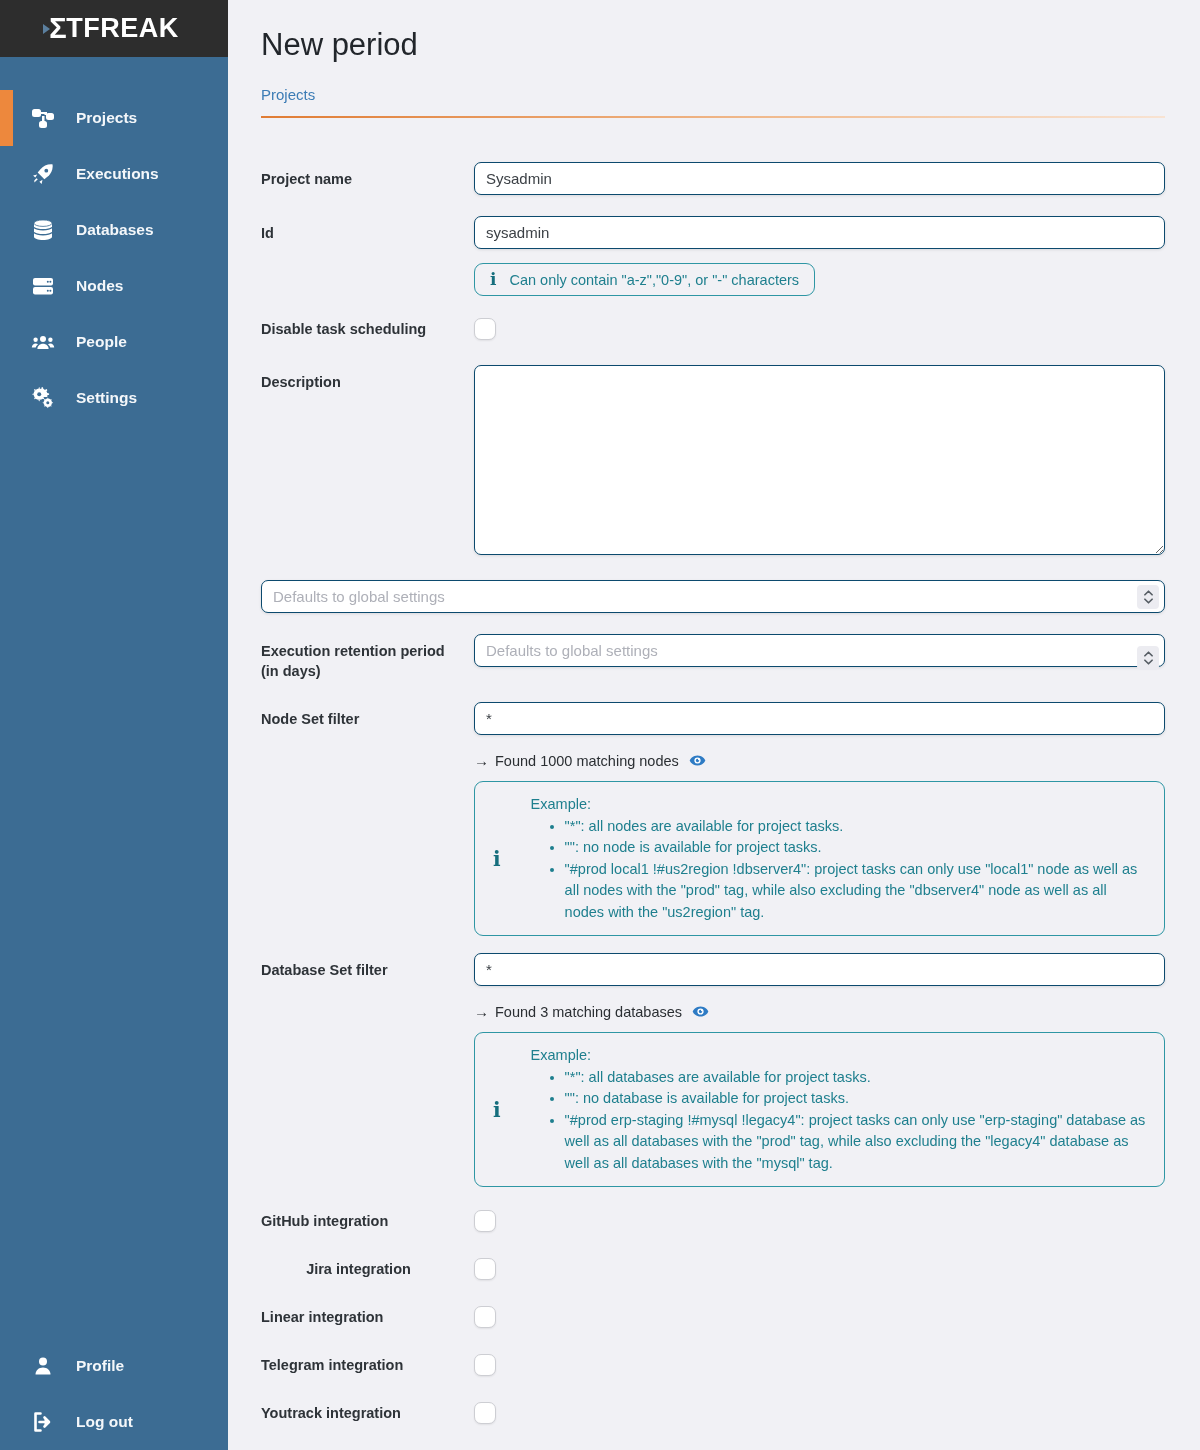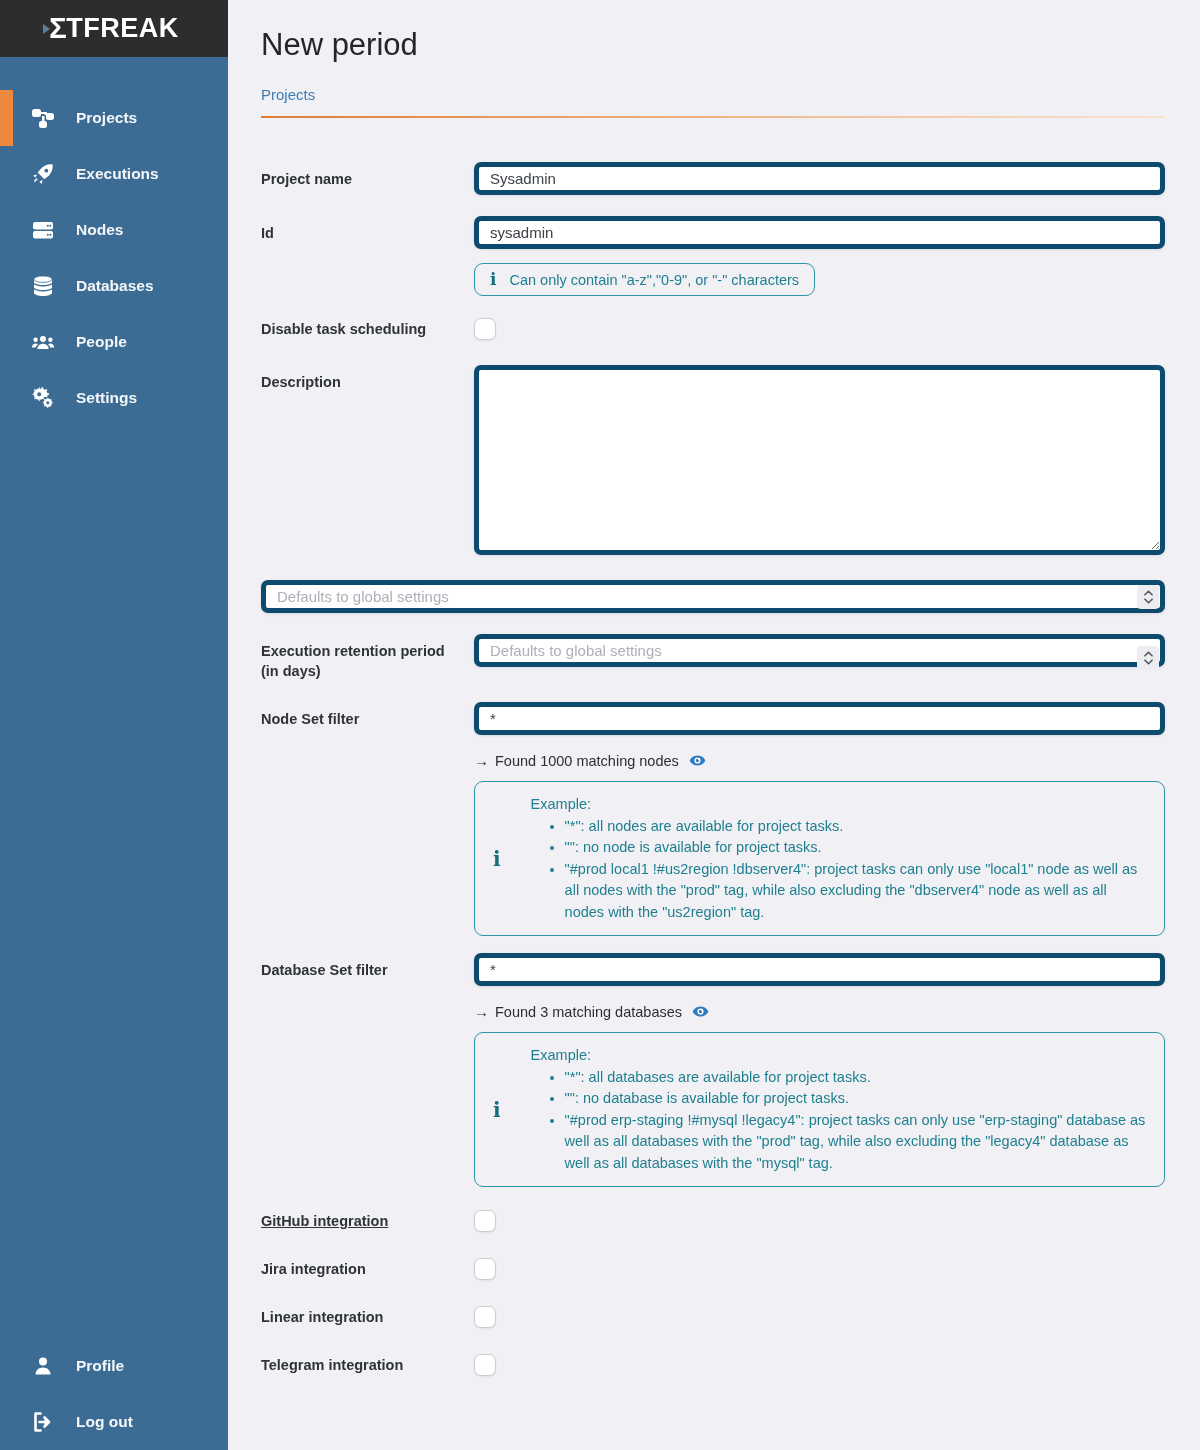--- a/index.html
+++ b/index.html
@@ -57,21 +57,21 @@
 
   form.project-form { margin-top:44px; }
   .row { display:flex; margin-bottom:21px; }
   .row-label {
     width:213px; min-width:213px; padding-top:7px; padding-right:18px;
     font-size:14.5px; font-weight:bold; color:#2e3338; line-height:20px;
   }
   .row-field { flex:1; position:relative; }
 
   .txt-input, .num-input, textarea.desc {
-    width:100%; height:33px; border:5px solid #0c4a6e; border-radius:7px;
+    width:100%; height:33px; border:1px solid #0c4a6e; border-radius:7px;
     background:#fff; padding:0 34px 0 11px; font-size:15px; color:#3c4146;
     font-family:"Liberation Sans", sans-serif;
     box-shadow:0 1px 3px rgba(0,0,0,0.10);
     outline:none;
   }
   .txt-input { padding-right:11px; }
   textarea.desc { height:190px; padding:8px 11px; resize:vertical; }
   ::placeholder { color:#aeb0b8; opacity:1; }
 
   .num-wrap { position:relative; }
@@ -159,42 +159,42 @@
           <path d="M6.2 12.5l-4.1.9 2.2 2.2zM11.5 17.8l-.9 4.1-2.2-2.2zM6.8 17.2l-3.4 3.4-.1-2.2 2.1-2.1z"></path>
         </svg>
       </span>
       <span class="side-label">Executions</span>
     </div>
 
     <div class="side-item">
 
       <span class="side-icon">
         <svg viewBox="0 0 24 24" fill="#fff">
+          <path d="M3 5.2C3 3.4 7 2 12 2s9 1.4 9 3.2v13.6C21 20.6 17 22 12 22s-9-1.4-9-3.2z"></path>
+          <path d="M3 9.5c1.6 1.4 5 2.3 9 2.3s7.4-.9 9-2.3" stroke="#3c6c93" stroke-width="1.6" fill="none"></path>
+          <path d="M3 14.5c1.6 1.4 5 2.3 9 2.3s7.4-.9 9-2.3" stroke="#3c6c93" stroke-width="1.6" fill="none"></path>
+          <ellipse cx="12" cy="5.2" rx="9" ry="3.2" stroke="#3c6c93" stroke-width="0.8"></ellipse>
+        </svg>
+      </span>
+      <span class="side-label">Databases</span>
+    </div>
+
+    <div class="side-item">
+
+      <span class="side-icon">
+        <svg viewBox="0 0 24 24" fill="#fff">
           <rect x="2" y="4" width="20" height="7.5" rx="2"></rect>
           <rect x="2" y="13" width="20" height="7.5" rx="2"></rect>
           <circle cx="16.8" cy="7.8" r="1" fill="#3c6c93"></circle>
             <circle cx="19.4" cy="7.8" r="1" fill="#3c6c93"></circle>
           <circle cx="16.8" cy="16.8" r="1" fill="#3c6c93"></circle>
             <circle cx="19.4" cy="16.8" r="1" fill="#3c6c93"></circle>
         </svg>
       </span>
       <span class="side-label">Nodes</span>
-    </div>
-
-    <div class="side-item">
-
-      <span class="side-icon">
-        <svg viewBox="0 0 24 24" fill="#fff">
-          <path d="M3 5.2C3 3.4 7 2 12 2s9 1.4 9 3.2v13.6C21 20.6 17 22 12 22s-9-1.4-9-3.2z"></path>
-          <path d="M3 9.5c1.6 1.4 5 2.3 9 2.3s7.4-.9 9-2.3" stroke="#3c6c93" stroke-width="1.6" fill="none"></path>
-          <path d="M3 14.5c1.6 1.4 5 2.3 9 2.3s7.4-.9 9-2.3" stroke="#3c6c93" stroke-width="1.6" fill="none"></path>
-          <ellipse cx="12" cy="5.2" rx="9" ry="3.2" stroke="#3c6c93" stroke-width="0.8"></ellipse>
-        </svg>
-      </span>
-      <span class="side-label">Databases</span>
     </div>
 
 
     <div class="side-item">
 
       <span class="side-icon">
         <svg viewBox="0 0 24 24" fill="#fff">
           <circle cx="12" cy="9" r="3"></circle>
           <path d="M6.4 19c0-3.1 2.5-5.2 5.6-5.2s5.6 2.1 5.6 5.2z"></path>
           <circle cx="4.6" cy="9.8" r="2.2"></circle>
@@ -371,30 +371,34 @@
               <li>"*": all databases are available for project tasks.</li>
               <li>"": no database is available for project tasks.</li>
               <li>"#prod erp-staging !#mysql !legacy4": project tasks can only use "erp-staging" database as well as all databases with the "prod" tag, while also excluding the "legacy4" database as well as all databases with the "mysql" tag.</li>
             </ul>
           </div>
         </div>
       </div>
     </div>
 
     <div class="row">
-      <div class="row-label" style="padding-top:2px;text-decoration:underline;">GitHub integration</div>
+      <div class="row-label" style="padding-top:2px;">GitHub integration</div>
       <div class="row-field"><input class="checkbox" type="checkbox" style=""></div>
     </div>
     <div class="row">
-      <div class="row-label" style="padding-top:2px;">Jira integration</div>
+      <div class="row-label" style="padding-top:2px;text-align:center;">Jira integration</div>
       <div class="row-field"><input class="checkbox" type="checkbox" style=""></div>
     </div>
     <div class="row">
       <div class="row-label" style="padding-top:2px;">Linear integration</div>
       <div class="row-field"><input class="checkbox" type="checkbox" style=""></div>
     </div>
     <div class="row">
       <div class="row-label" style="padding-top:2px;">Telegram integration</div>
       <div class="row-field"><input class="checkbox" type="checkbox" style=""></div>
     </div>
+    <div class="row" style="margin-bottom:0;">
+      <div class="row-label" style="padding-top:2px;">Youtrack integration</div>
+      <div class="row-field"><input class="checkbox" type="checkbox" style=""></div>
+    </div>
 
   </form>
 </div>
 
 </body></html>

